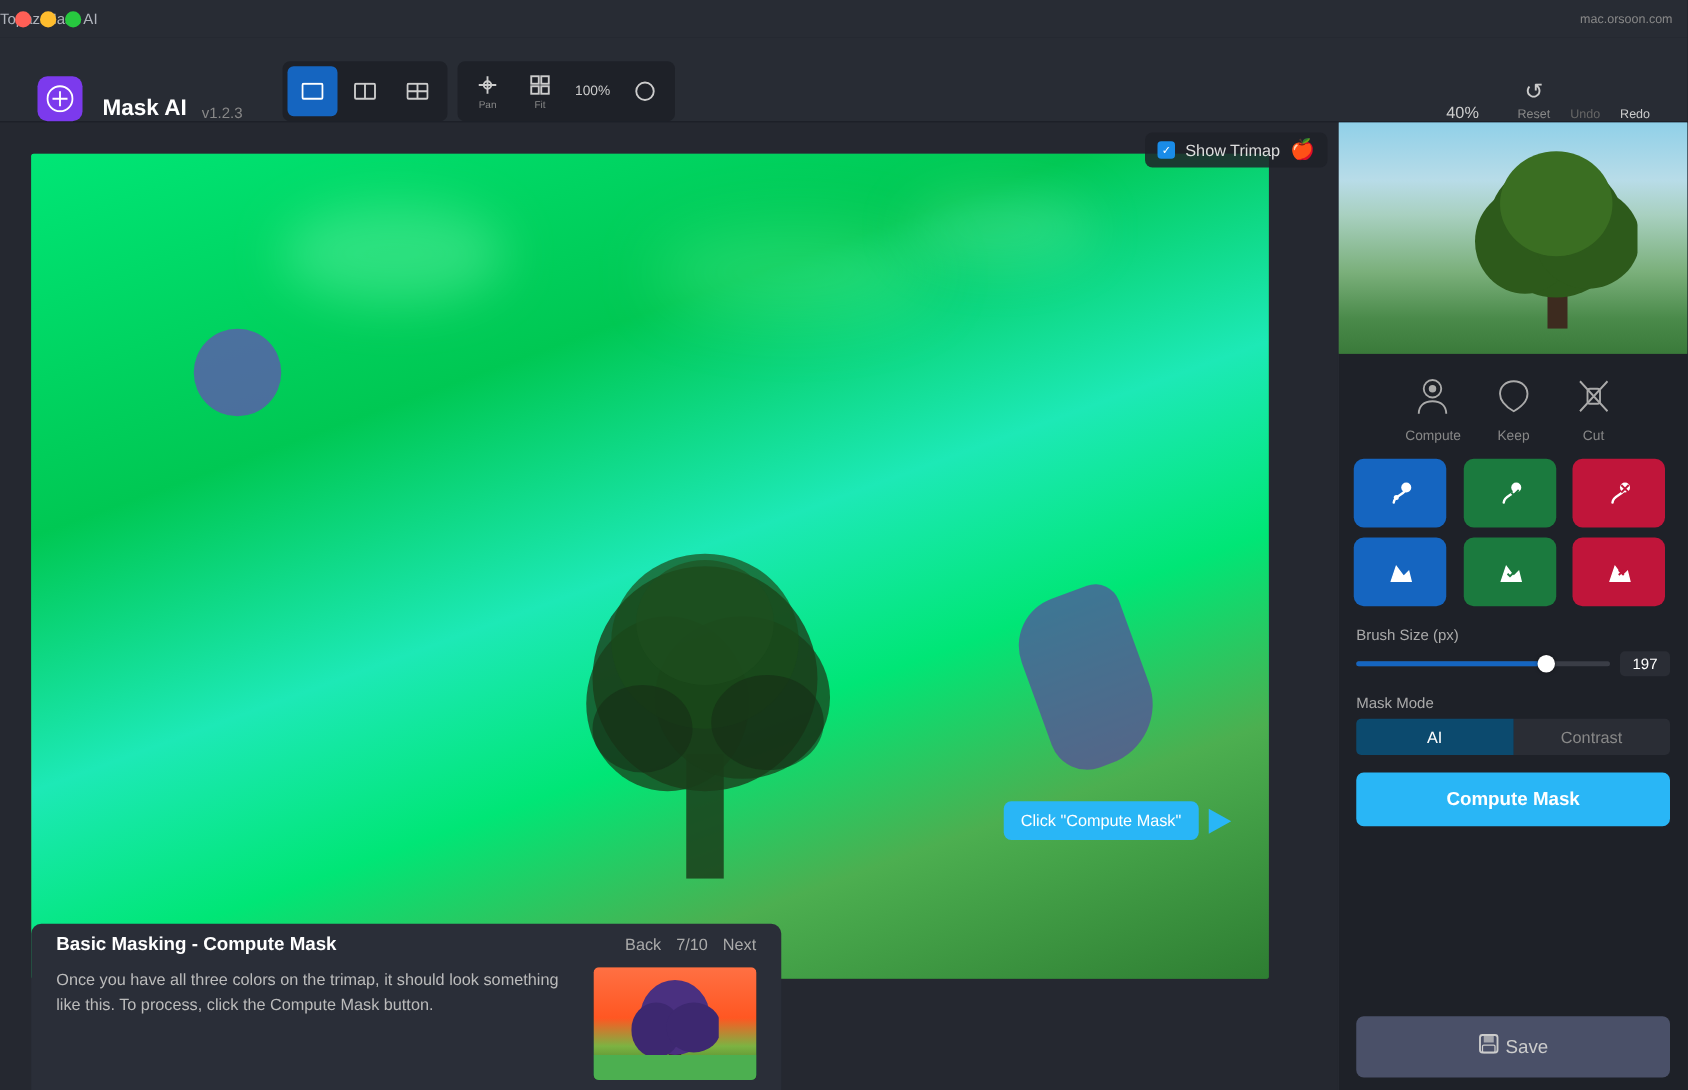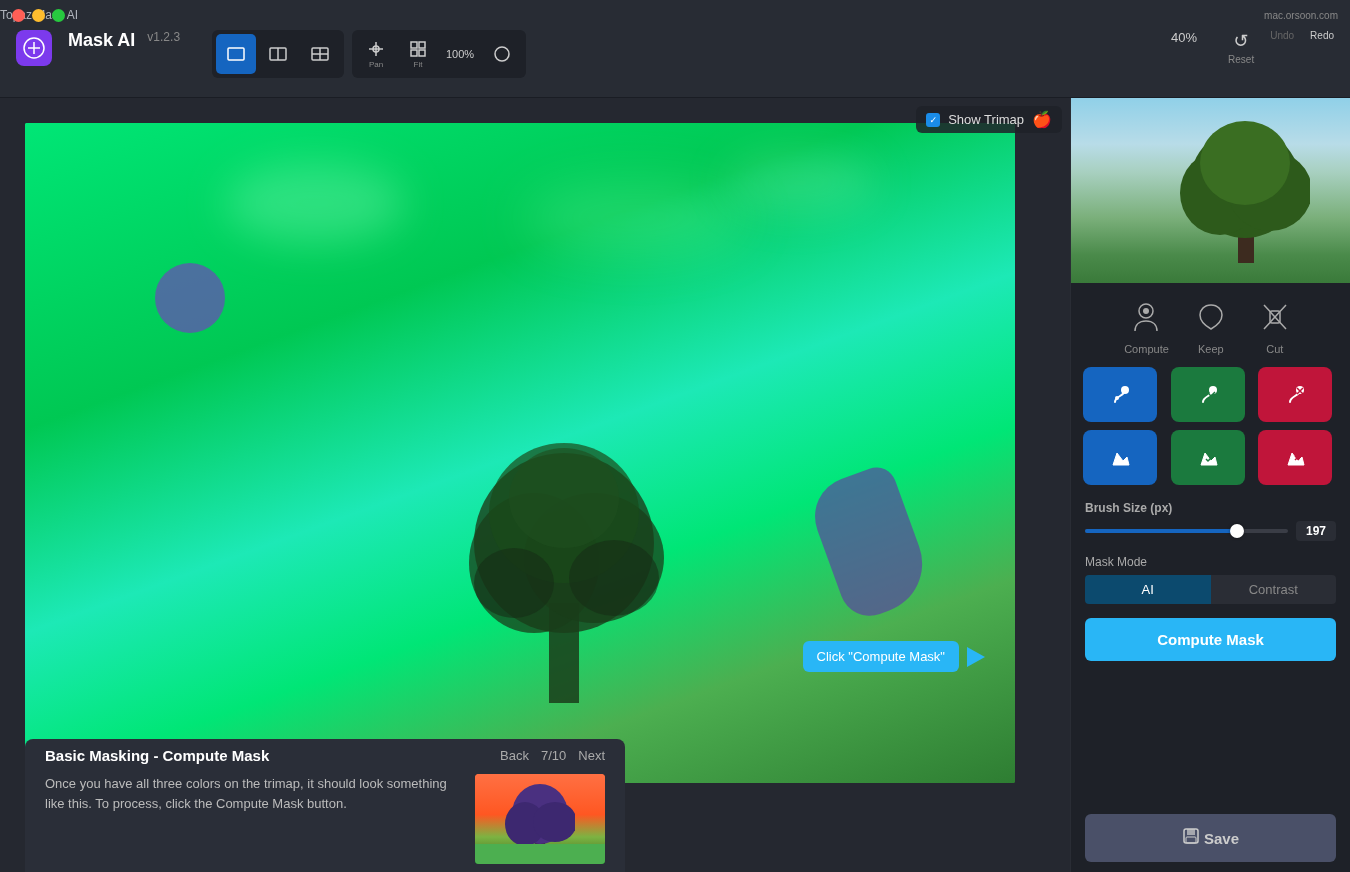--- a/index.html
+++ b/index.html
@@ -47,22 +47,22 @@
       color: #888;
       font-size: 10px;
     }
 
     
     .toolbar {
       width: 100%;
       height: 68px;
       background: #282c34;
       display: flex;
-      align-items: flex-start;
-      padding: 0 16px;
+      align-items: flex-end;
+      padding: 0 30px;
       gap: 8px;
       border-bottom: 1px solid #1a1d24;
     }
     .app-logo {
       width: 36px;
       height: 36px;
       background: #7c3aed;
       border-radius: 8px;
       display: flex;
       align-items: center;
@@ -401,21 +401,20 @@
       font-size: 22px;
       color: white;
     }
     .brush-btn.blue { background: #1565c0; }
     .brush-btn.green { background: #1b7a3e; }
     .brush-btn.red { background: #c0153a; }
 
     
     .brush-size-section {
       padding: 8px 14px;
-      font-weight: bold;
     }
     .brush-size-label {
       color: #aaa;
       font-size: 12px;
       margin-bottom: 6px;
     }
     .brush-size-row {
       display: flex;
       align-items: center;
       gap: 8px;
@@ -506,21 +505,21 @@
       margin-top: auto;
       padding: 10px 14px;
     }
     .save-btn {
       background: #4a5068;
       color: #ccc;
       border: none;
       border-radius: 6px;
       padding: 13px 0;
       font-size: 15px;
-      font-weight: 700;
+      font-weight: 400;
       cursor: pointer;
       width: 100%;
       display: flex;
       align-items: center;
       justify-content: center;
       gap: 4px;
     }
     .save-btn-icon {
       font-size: 16px;
     }

